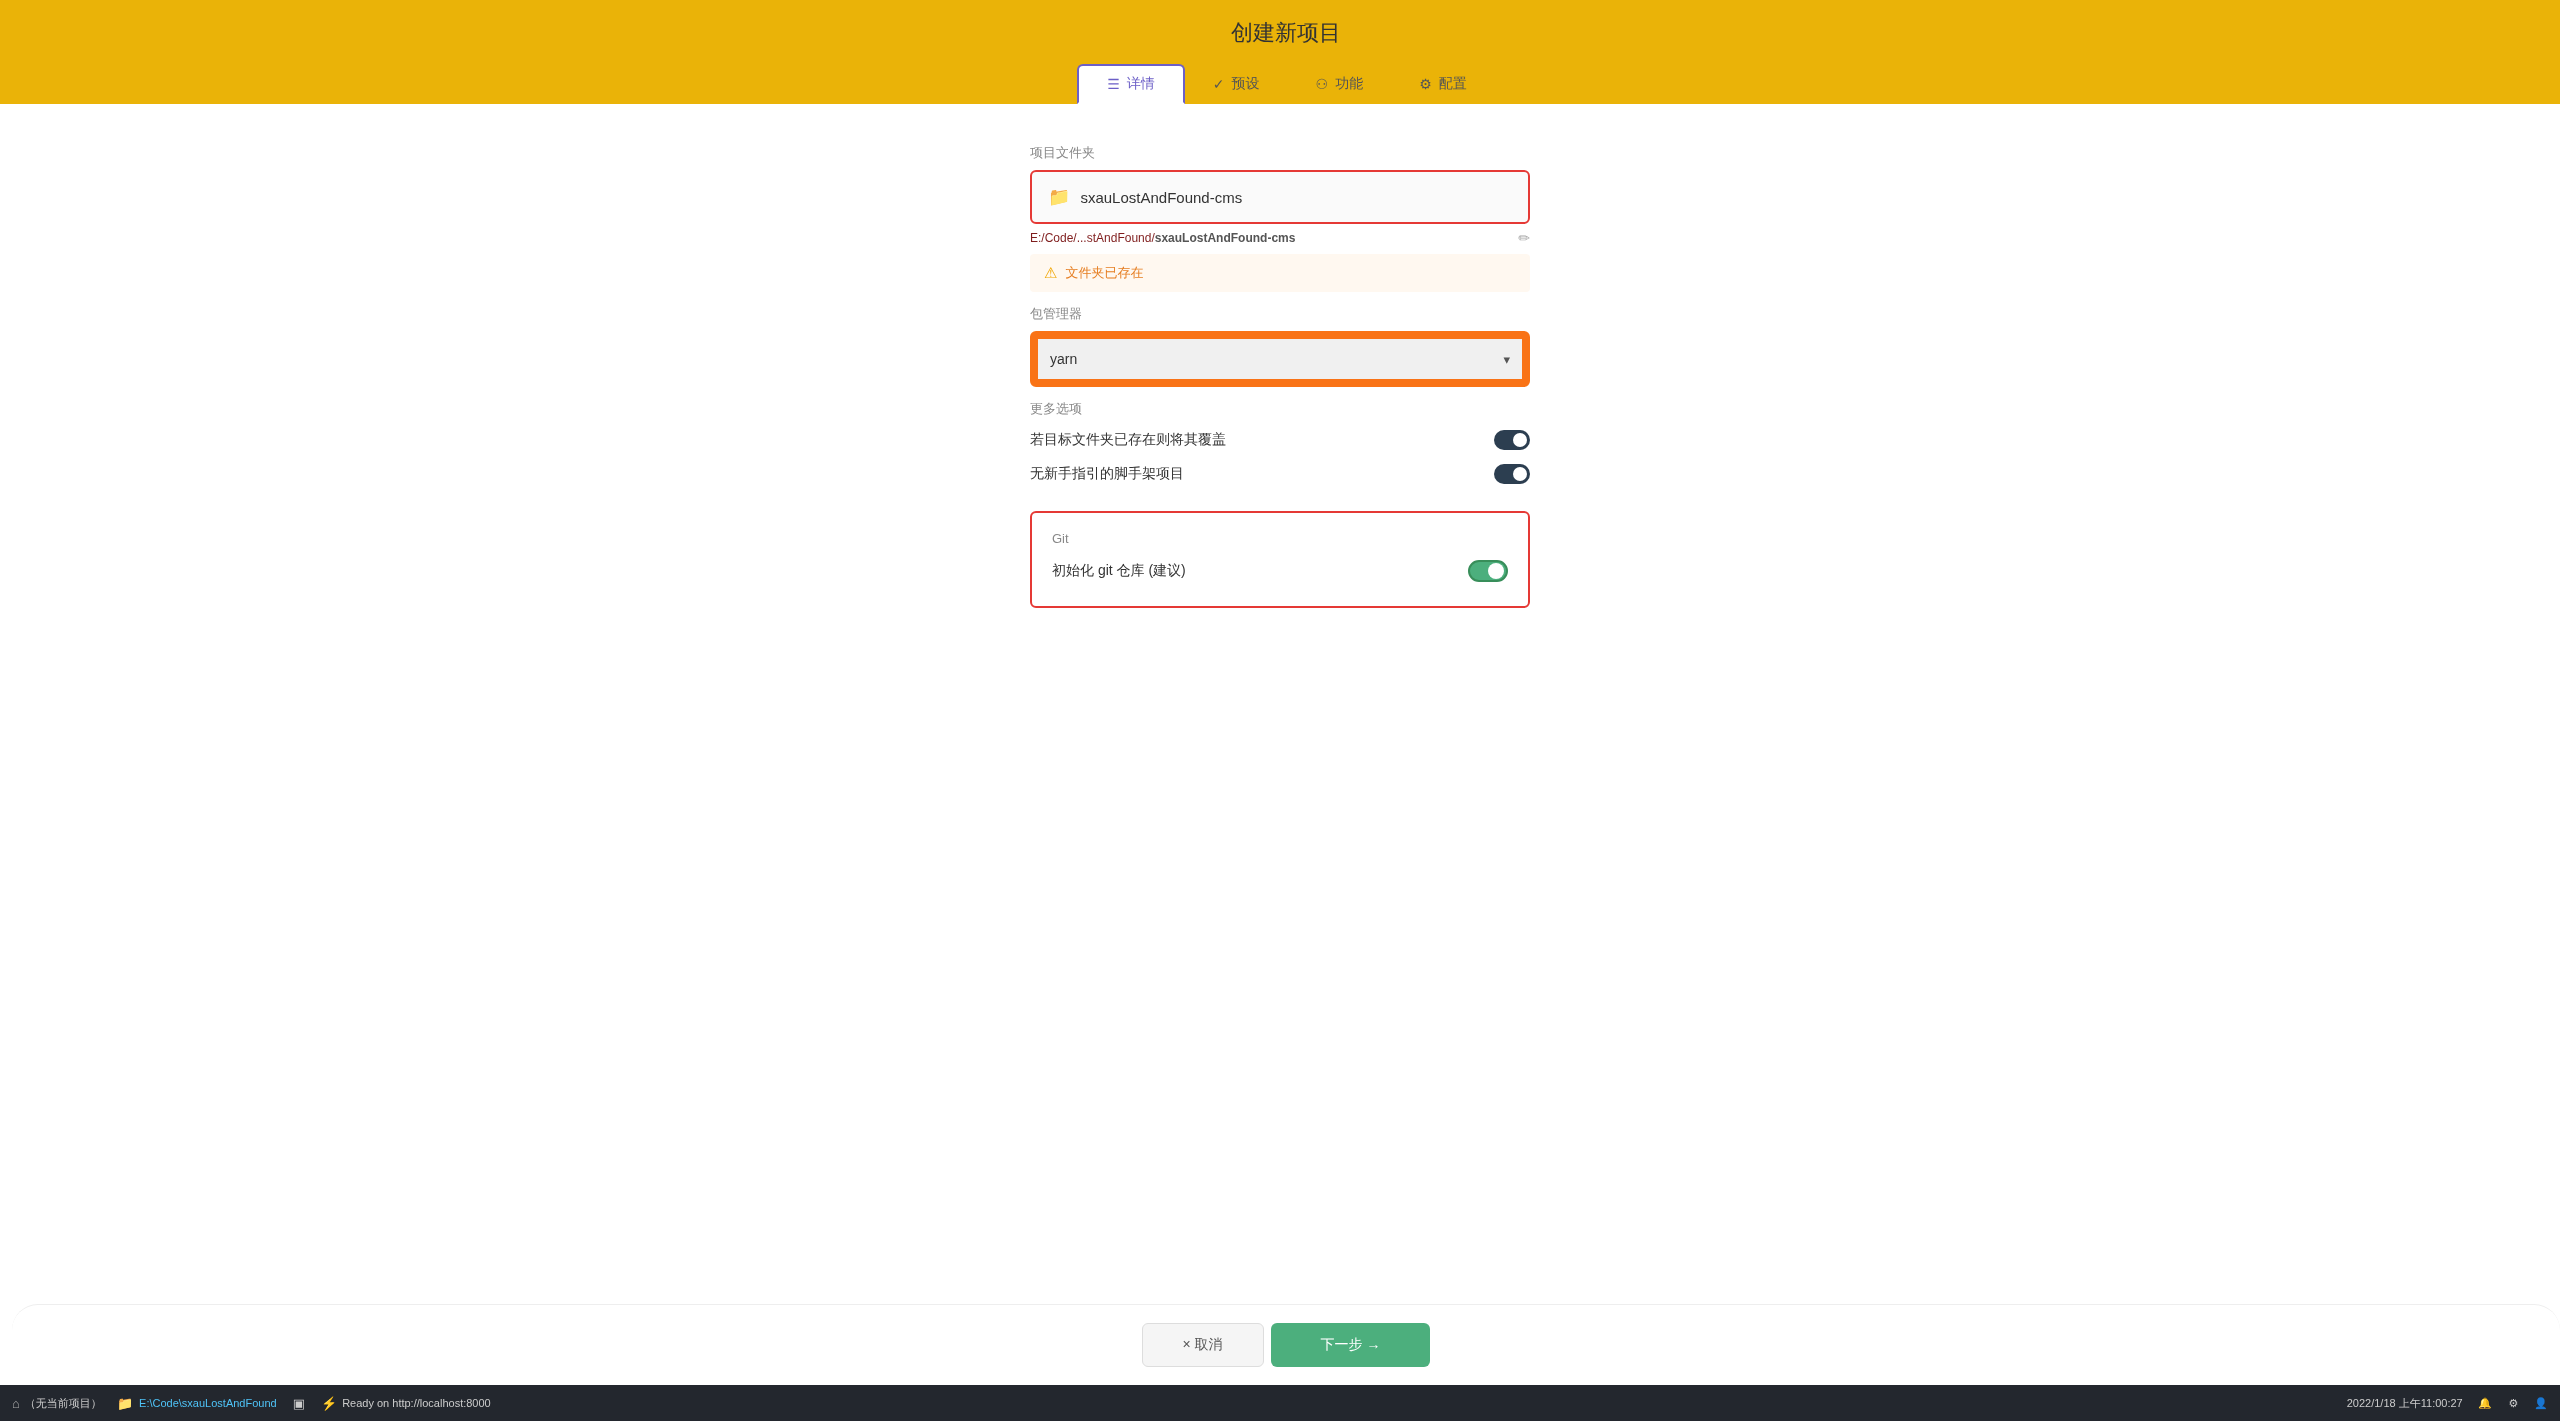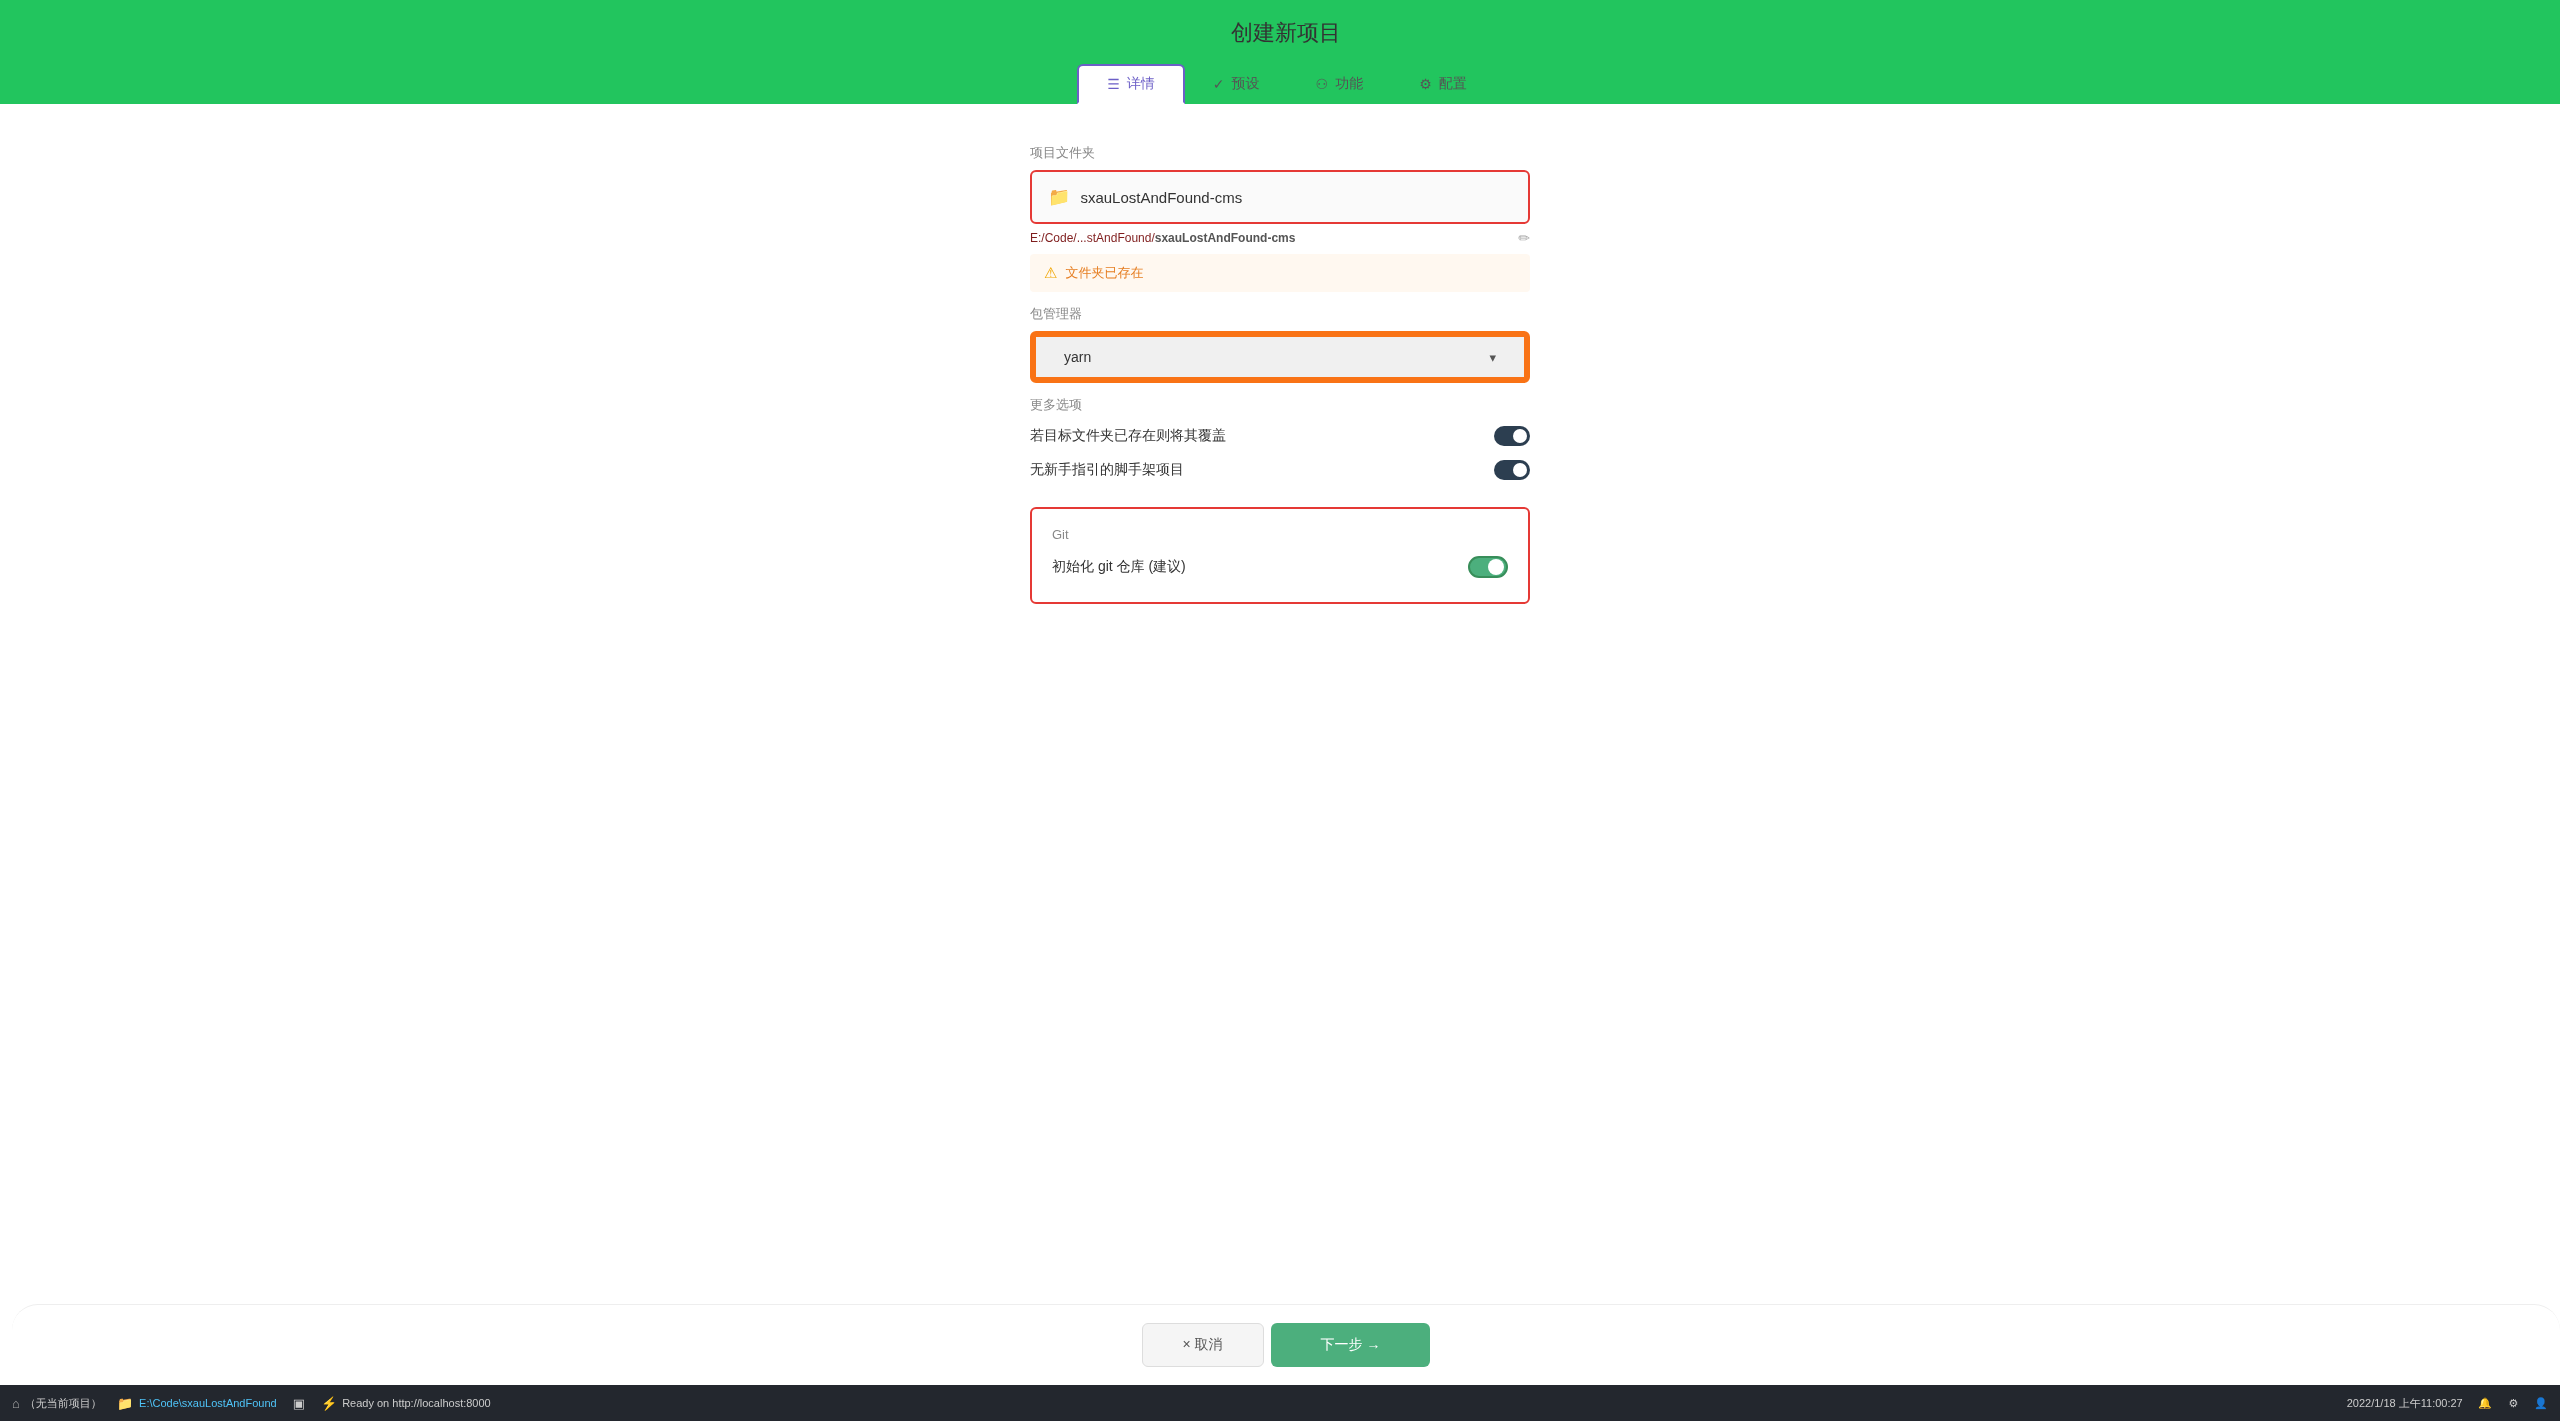--- a/index.html
+++ b/index.html
@@ -7,21 +7,21 @@
       font-family: -apple-system, BlinkMacSystemFont, "Segoe UI", "PingFang SC", "Microsoft YaHei", sans-serif;
       background: #f5f5f5;
       display: flex;
       flex-direction: column;
       height: 100vh;
       overflow: hidden;
     }
 
     
     .header {
-      background: #22c55e;
+      background: #eab308;
       padding: 18px 0 0 12px;
       display: flex;
       flex-direction: column;
       align-items: center;
       justify-content: space-between;
     }
     .header-title {
       font-size: 22px;
       font-weight: 500;
       color: #333;
@@ -127,23 +127,23 @@
       font-size: 13px;
       color: #e67e22;
     }
     .warning-icon {
       color: #f0a500;
       font-size: 15px;
     }
 
     
     .select-box {
-      border: 6px solid #f97316;
+      border: 8px solid #f97316;
       border-radius: 6px;
-      padding: 12px 28px;
+      padding: 12px 12px;
       background: #f0f0f0;
       display: flex;
       align-items: center;
       justify-content: space-between;
       cursor: pointer;
     }
     .select-value {
       font-size: 14px;
       color: #333;
     }

